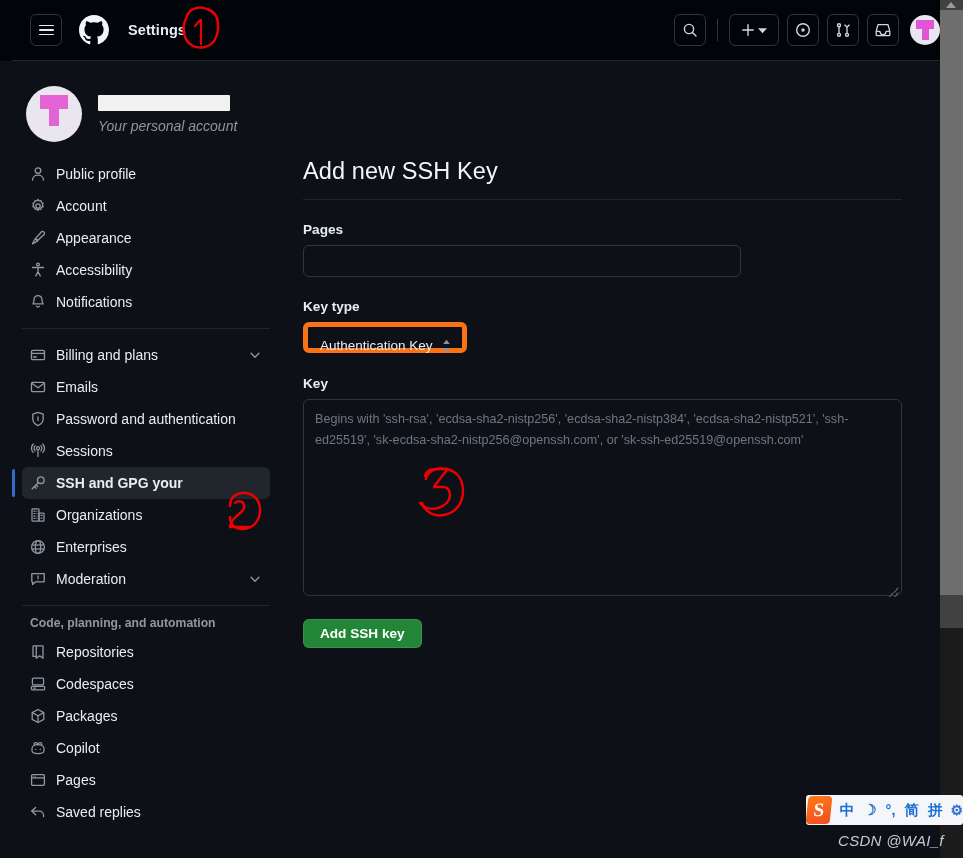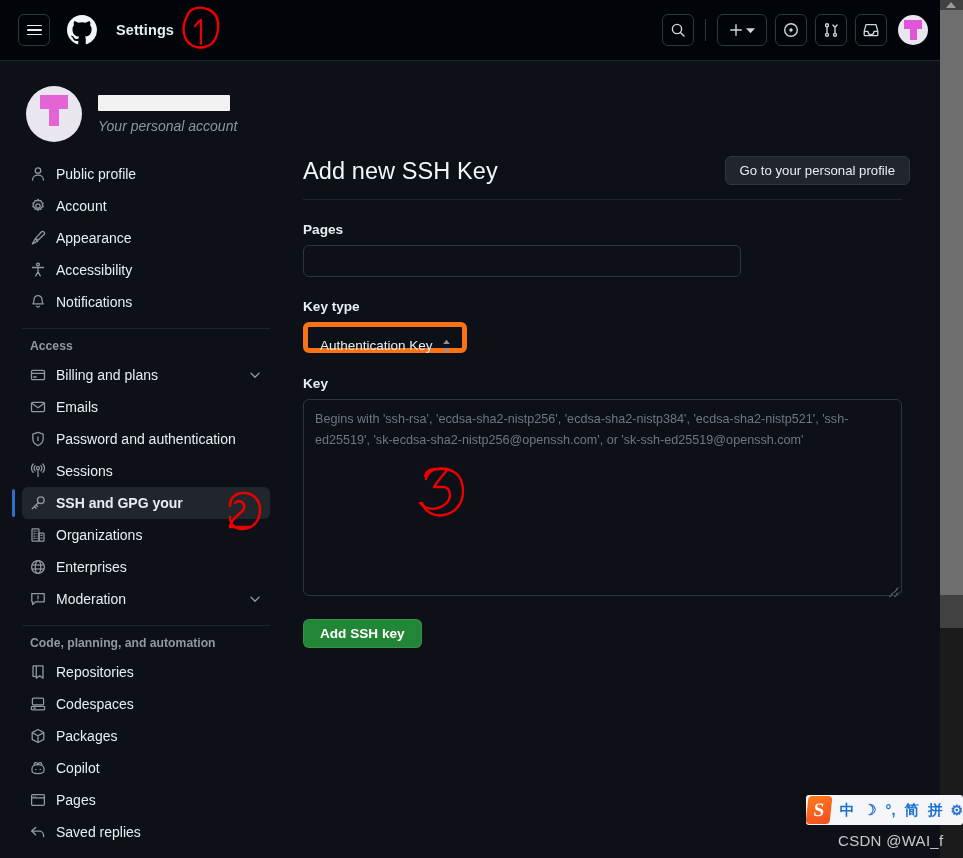--- a/index.html
+++ b/index.html
@@ -6,21 +6,21 @@
   html, body {
     width: 963px; height: 858px;
     background: #010409;
     font-family: "Liberation Sans", sans-serif;
     overflow: hidden;
   }
   #root { position: relative; width: 963px; height: 858px; }
 
   
   .header {
-    position: absolute; top: 0; left: 0; width: 940px; height: 61px;
+    position: absolute; top: 0; left: 12px; width: 940px; height: 61px;
     background: #010409;
     border-bottom: 1px solid #21262d;
     display: flex; align-items: center;
     padding: 0 12px;
     text-align: center;
   }
   .hamburger {
     width: 32px; height: 32px; border: 1px solid #30363d; border-radius: 6px;
     display: flex; flex-direction: column; justify-content: center;
     align-items: center; gap: 3px; margin-left: 6px; cursor: pointer;
@@ -188,20 +188,21 @@
     font-family: "Liberation Serif", serif;
     transform: skewX(-6deg);
   }
   .ime-item { color: #1b6fd4; font-size: 14.5px; margin-left: 9px; font-weight: bold; }
   .ime-item.moon { color: #2b6fd6; font-size: 15px; }
   .ime-item.gear { color: #2b6fd6; font-size: 14px; margin-left: 8px; }
   .watermark {
     position: absolute; left: 838px; top: 832px;
     color: #c9c9c9; font-size: 15px; letter-spacing: .3px;
     font-family: "Liberation Sans", sans-serif;
+    font-style: italic;
   }
 </style>
 </head>
 <body>
 
 <div id="root">
 
   <div class="header">
     <div class="hamburger">
       <span></span>
@@ -272,21 +273,20 @@
     <div class="acct-row">
       <div class="avatar-lg">
         <div class="avatar-glyph big"></div>
       </div>
       <div class="acct-text">
         <div class="acct-name-redacted"></div>
         <div class="acct-sub">Your personal account</div>
       </div>
     </div>
 
-    <button class="profile-btn">Go to your personal profile</button>
 
     <div class="sidebar">
 
       <div class="nav-item">
         <span class="ico">
           <svg width="16" height="16" viewBox="0 0 16 16" fill="none" stroke="currentColor" stroke-width="1.3">
             <circle cx="8" cy="4.6" r="2.8"></circle>
               <path d="M2.6 14c0-3 2.4-4.8 5.4-4.8s5.4 1.8 5.4 4.8" stroke-linecap="round"></path>
           </svg>
         </span>
@@ -329,21 +329,20 @@
           <svg width="16" height="16" viewBox="0 0 16 16" fill="none" stroke="currentColor" stroke-width="1.3">
             <path d="M8 1.6a4 4 0 0 0-4 4c0 3.2-1.1 4.3-1.1 4.3h10.2S12 8.8 12 5.6a4 4 0 0 0-4-4z" stroke-linejoin="round"></path>
             <path d="M6.6 12.2a1.6 1.6 0 0 0 2.8 0" stroke-linecap="round"></path>
           </svg>
         </span>
         <span class="lbl">Notifications</span>
       </div>
 
       <div class="nav-divider"></div>
 
-      <div class="nav-heading">Access</div>
 
       <div class="nav-item">
         <span class="ico">
           <svg width="16" height="16" viewBox="0 0 16 16" fill="none" stroke="currentColor" stroke-width="1.3">
             <rect x="1.5" y="3.3" width="13" height="9.4" rx="1.2"></rect>
             <line x1="1.5" y1="6.4" x2="14.5" y2="6.4"></line>
             <line x1="3.6" y1="10" x2="6.2" y2="10" stroke-linecap="round"></line>
           </svg>
         </span>
         <span class="lbl">Billing and plans</span>

